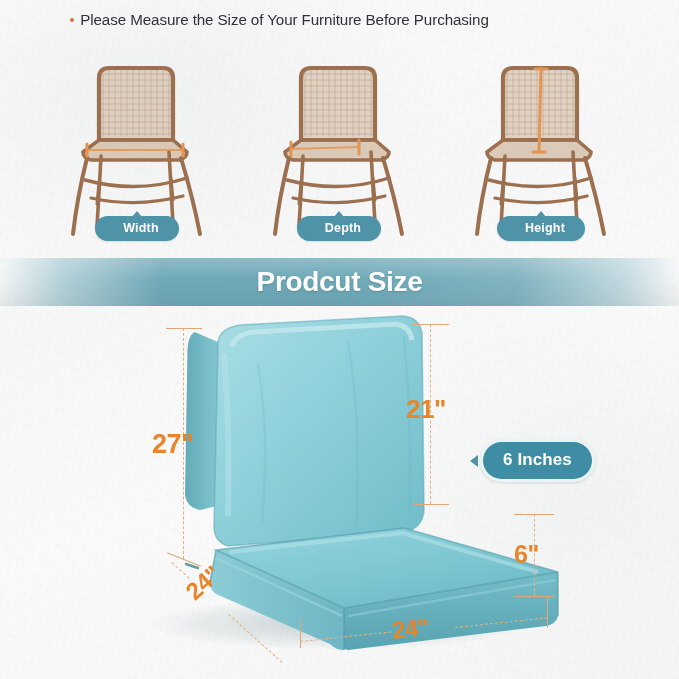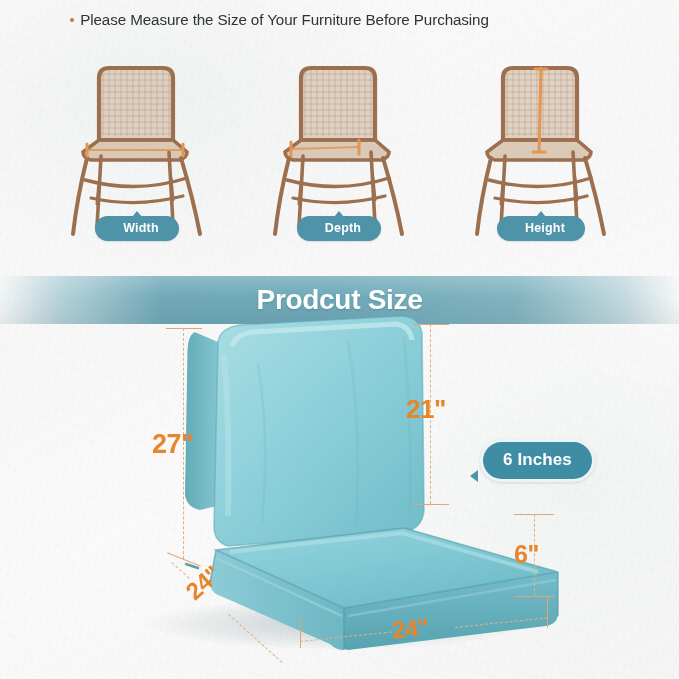--- a/index.html
+++ b/index.html
@@ -108,21 +108,21 @@
     width: 0;
     height: 0;
     border-left: 5px solid transparent;
     border-right: 5px solid transparent;
     border-bottom: 6px solid #4e93a8;
   }
 
   
   .banner {
     position: absolute;
-    top: 276px;
+    top: 258px;
     left: 0;
     width: 679px;
     height: 48px;
     background: linear-gradient(90deg,
         rgba(160,197,207,0.04) 0%,
         rgba(126,178,192,0.55) 9%,
         rgba(104,164,180,0.95) 24%,
         rgba(110,169,184,1) 50%,
         rgba(122,176,189,0.95) 76%,
         rgba(150,192,203,0.55) 92%,
@@ -192,21 +192,21 @@
     border-top: 1.5px dashed #e2b183;
     transform-origin: 0 0;
   }
 
   
   .inches-callout {
     position: absolute;
     left: 470px;
     top: 133px;
     display: flex;
-    align-items: flex-end;
+    align-items: center;
   }
   .inches-arrow {
     width: 0;
     height: 0;
     border-top: 6px solid transparent;
     border-bottom: 6px solid transparent;
     border-right: 8px solid #4e93a8;
     margin-right: 2px;
   }
   .inches-pill {

